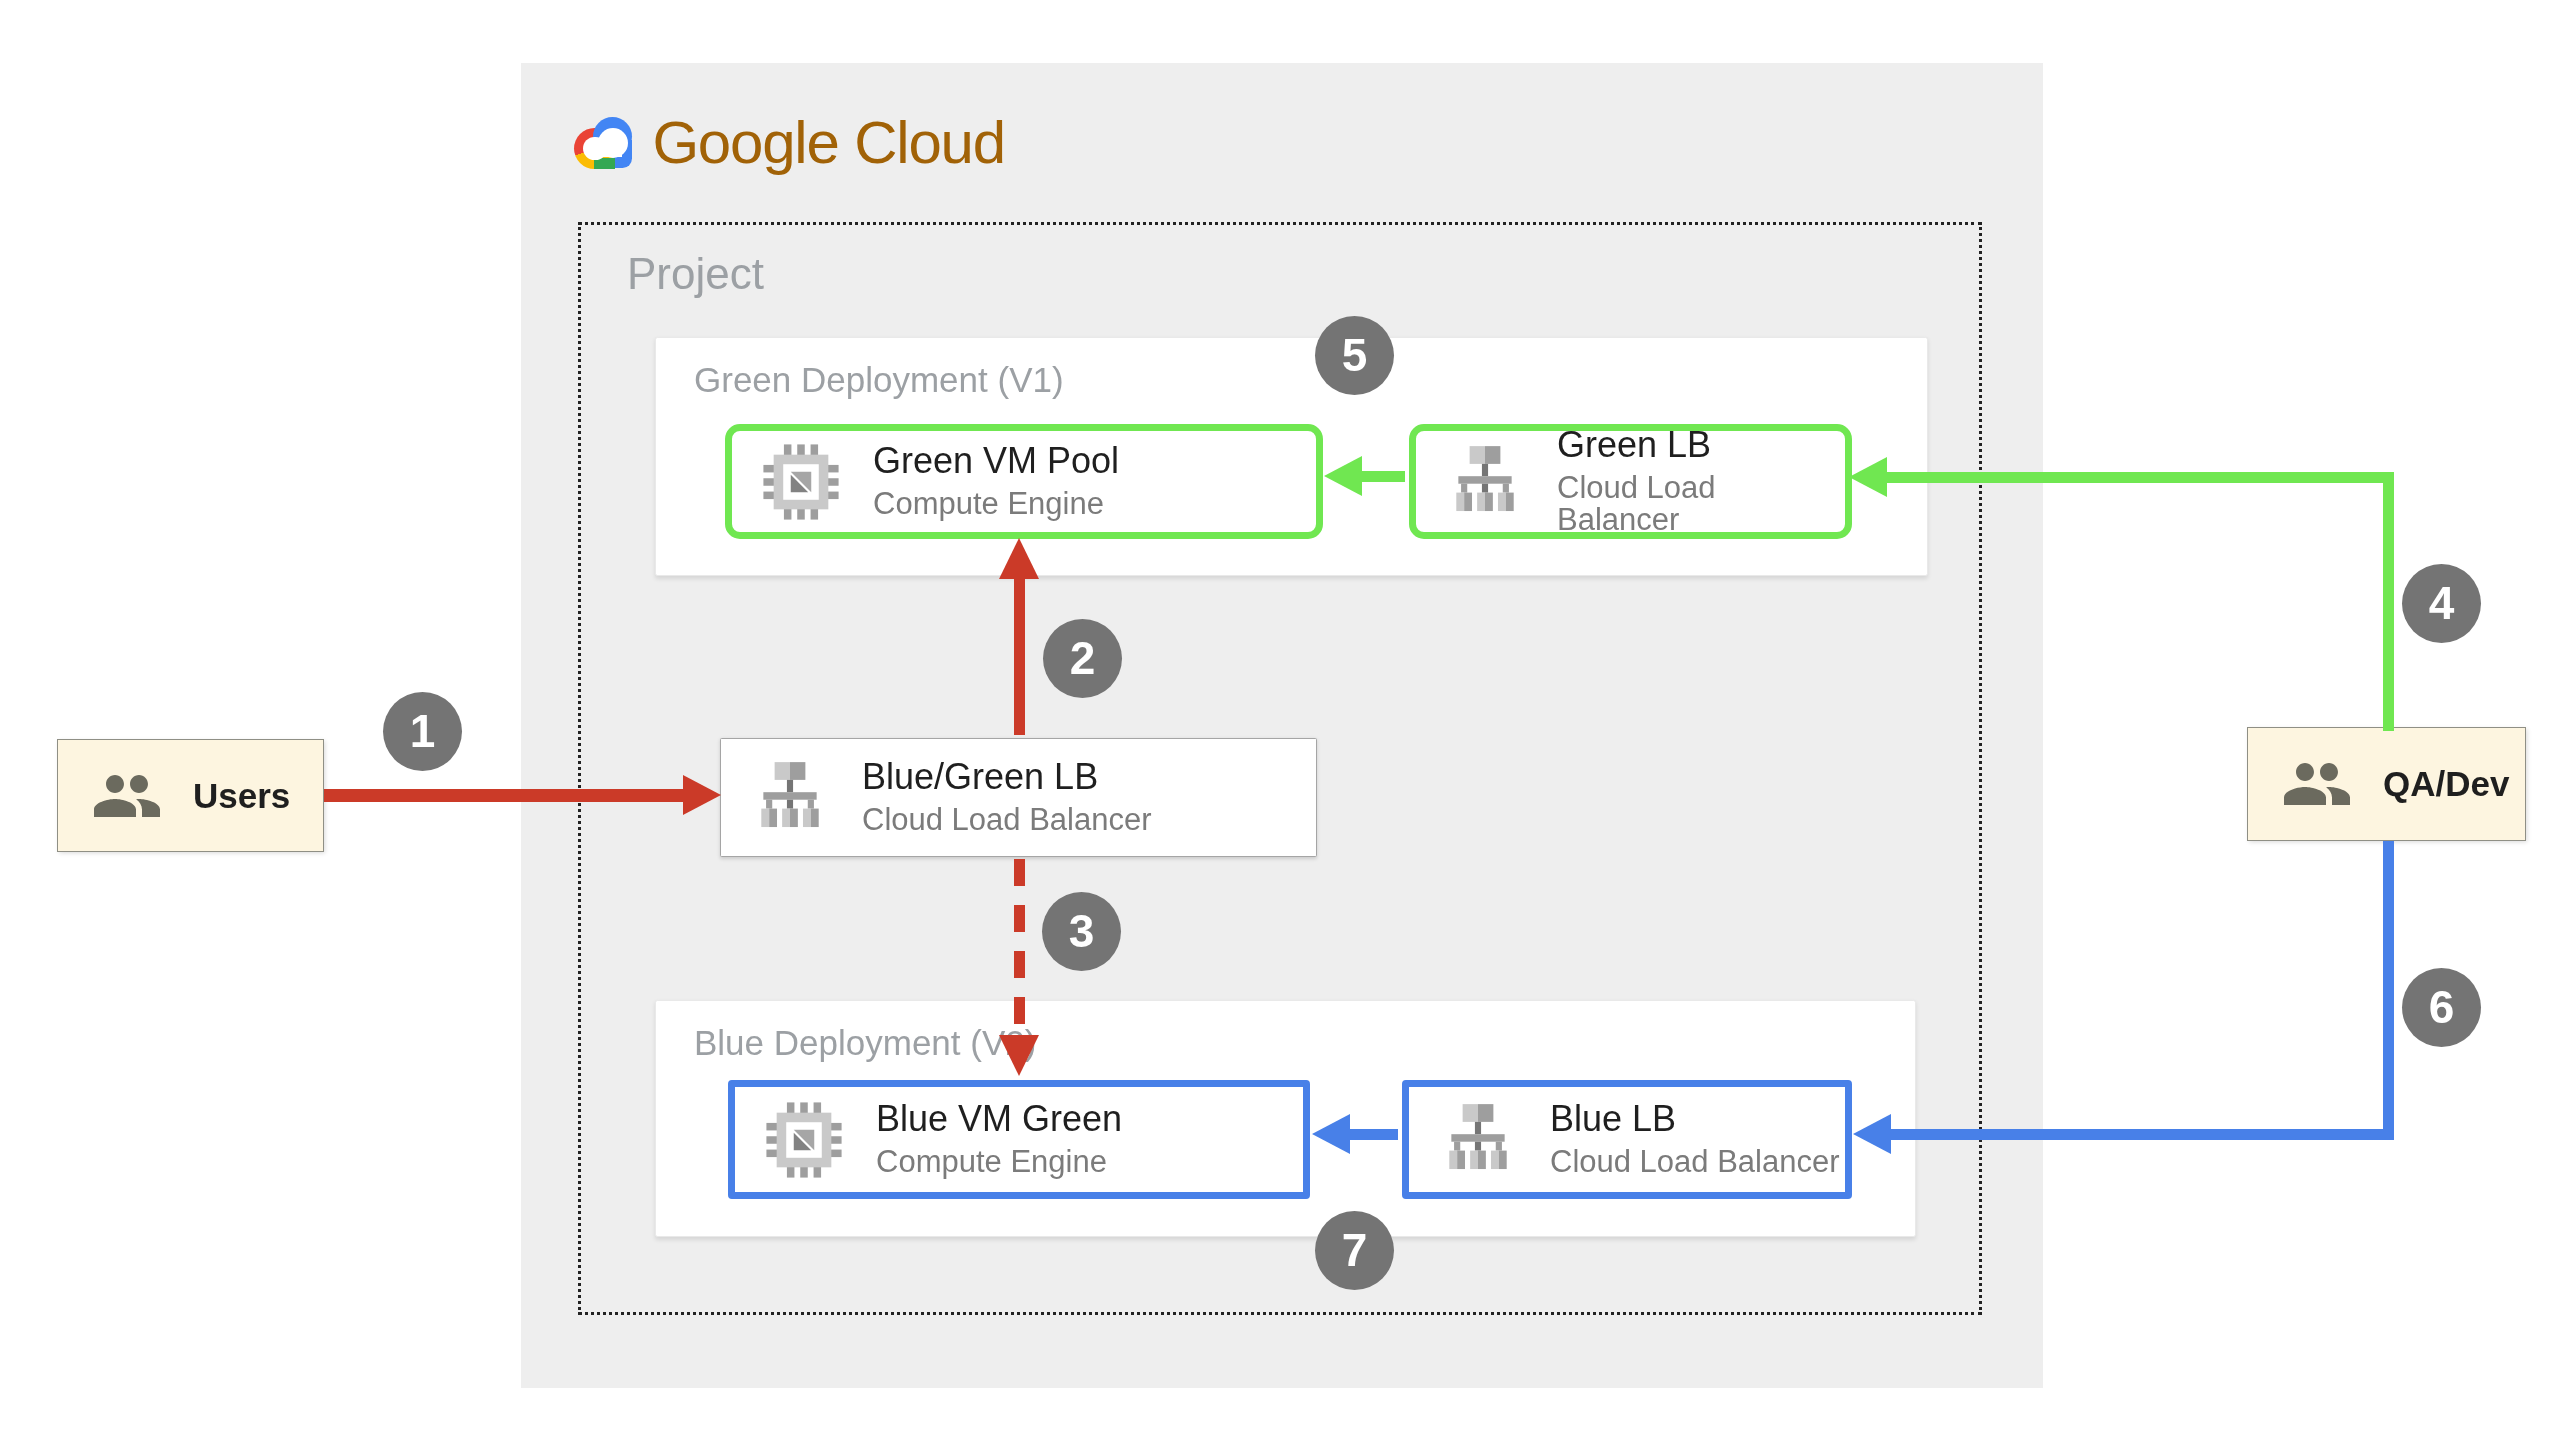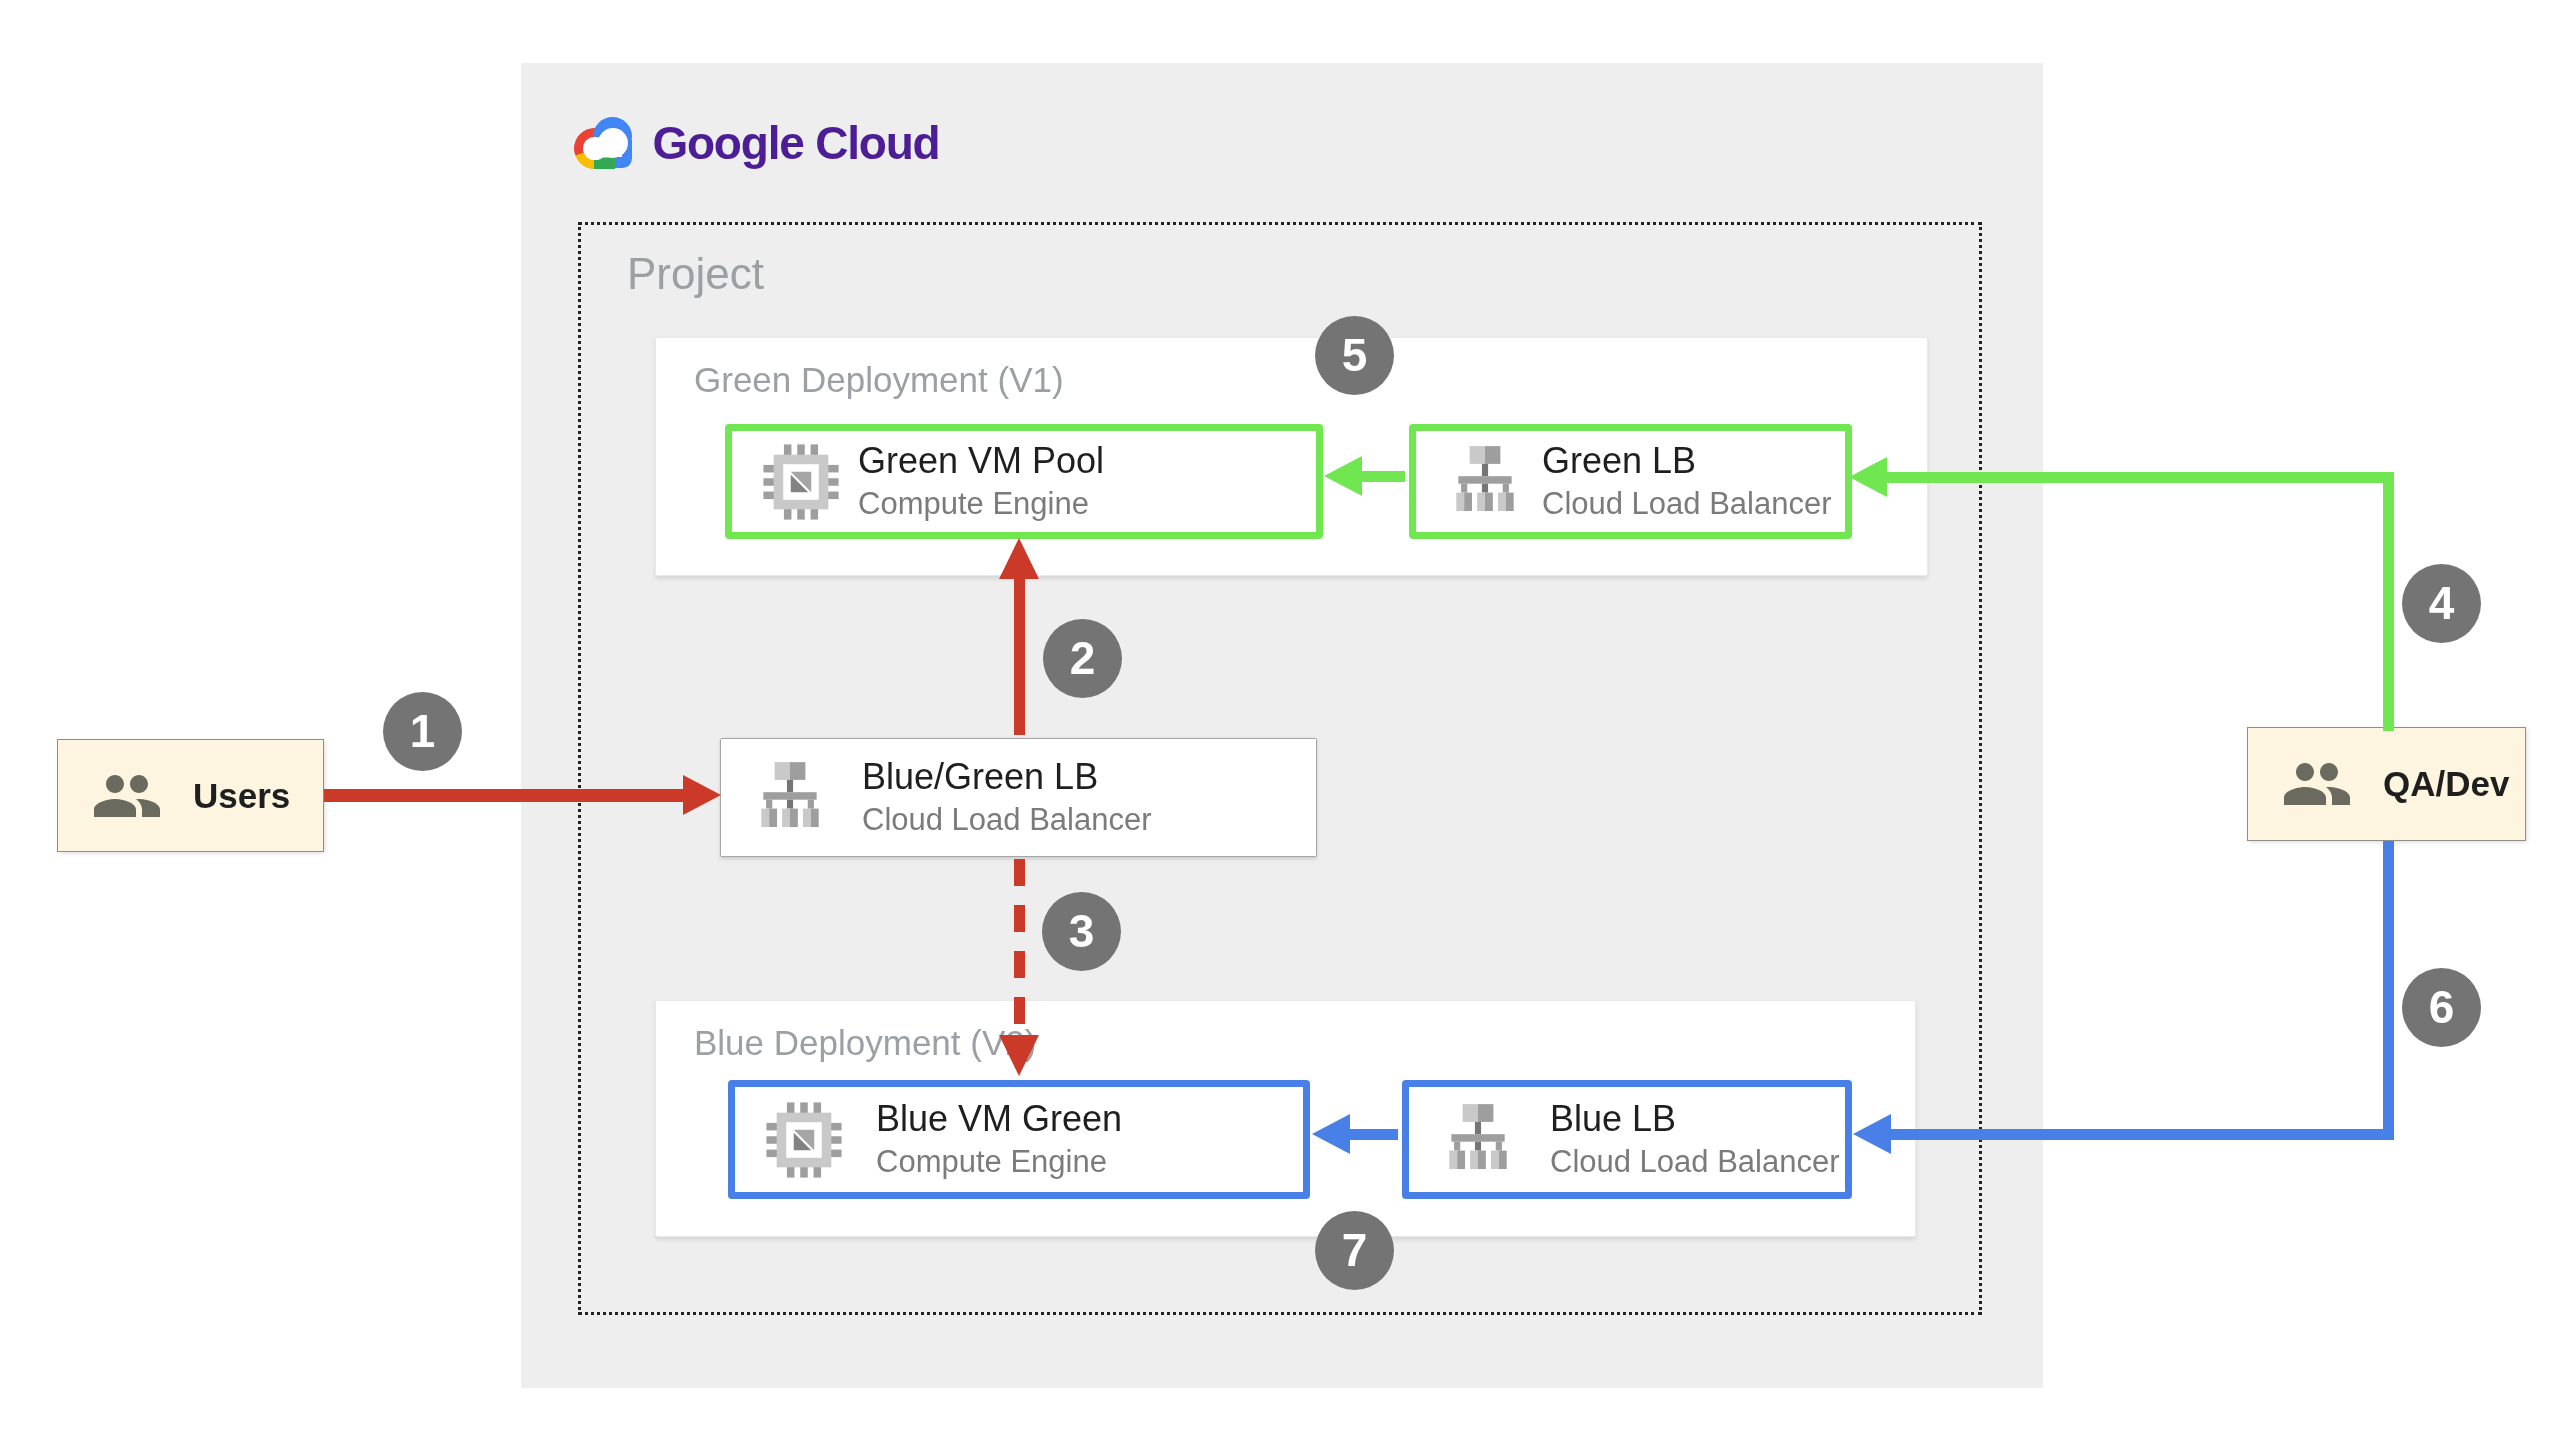--- a/index.html
+++ b/index.html
@@ -14,31 +14,31 @@
   .logo{position:absolute;left:53px;top:53px;display:flex;align-items:center;gap:20.4px;height:53px;}
   .gc-glyph{position:relative;width:58px;height:52px;}
   .gc-left{position:absolute;left:0;top:11px;width:41px;height:41px;border-radius:50%;
            background:conic-gradient(from 250deg,#EA4335 0deg 150deg,#FBBC04 150deg 360deg);}
   .gc-right{position:absolute;left:19px;top:0;width:39px;height:39px;border-radius:50%;background:#4285F4;}
   .gc-rightblock{position:absolute;left:38px;top:23.6px;width:20.4px;height:28px;background:#4285F4;border-bottom-right-radius:9.4px;}
   .gc-green{position:absolute;left:20.4px;top:41px;width:20.4px;height:11px;background:#34A853;}
   .gc-cloud-a{position:absolute;left:9.4px;top:20.4px;width:23.6px;height:23.6px;border-radius:50%;background:#fff;}
   .gc-cloud-b{position:absolute;left:23.6px;top:11px;width:30px;height:30px;border-radius:50%;background:#fff;}
   .gc-cloud-bar{position:absolute;left:17.3px;top:31px;width:31px;height:9.4px;background:#fff;}
-  .logo-text{font-size:46px;color:#4c1d95;letter-spacing:-1.2px;font-weight:bold;}
+  .logo-text{font-size:60px;color:#a16207;letter-spacing:-1.2px;}
 
   
   .card{position:absolute;background:#ffffff;border:0.8px solid #E9E9E9;border-radius:2.4px;box-shadow:0 2.4px 4.7px rgba(0,0,0,0.10);}
   .card-green{left:74px;top:112px;width:1271px;height:237px;}
   .card-blue{left:74px;top:775px;width:1259px;height:235px;}
   .card-title{position:absolute;left:25px;top:22px;font-size:35px;color:#9CA0A4;margin-left:13px;}
 
   
   .node{position:absolute;background:#ffffff;box-sizing:border-box;display:flex;align-items:center;padding-left:28px;gap:31px;}
-  .node-green{border:7.9px solid #70E751;border-radius:4px;gap:16px;}
+  .node-green{border:7.9px solid #70E751;border-radius:15px;}
   .node-blue{border:7.9px solid #4880E8;border-radius:3.9px;}
   .node-plain{border:1.6px solid #A5A5A5;border-radius:1.6px;box-shadow:0 1.6px 3.9px rgba(0,0,0,0.15);}
   .n-green-vm{left:69px;top:86px;width:598px;height:115px;}
   .n-green-lb{left:753px;top:86px;width:443px;height:115px;align-items:center;}
   .n-blue-vm{left:72px;top:79px;width:582px;height:119px;}
   .n-blue-lb{left:746px;top:79px;width:450px;height:119px;}
   .n-router{left:139px;top:513px;width:597px;height:119px;}
   .node-icon{width:82px;height:82px;flex:0 0 auto;}
   .node-text{display:flex;flex-direction:column;gap:7.9px;}
   .node-name{font-size:36px;font-weight:500;color:#1F1F1F;line-height:1.05;}

